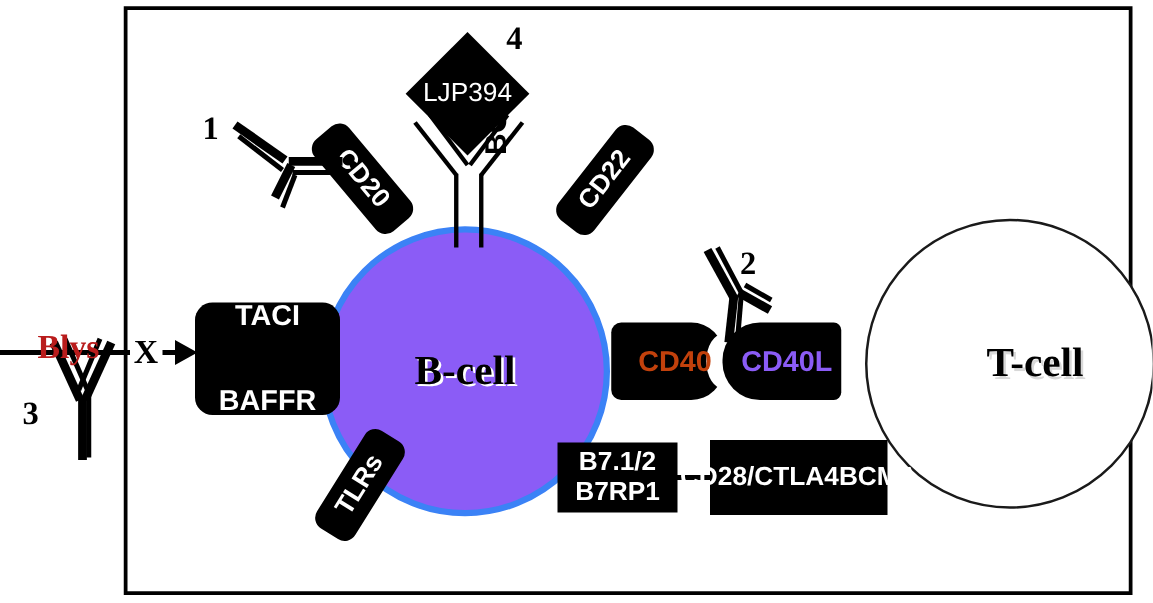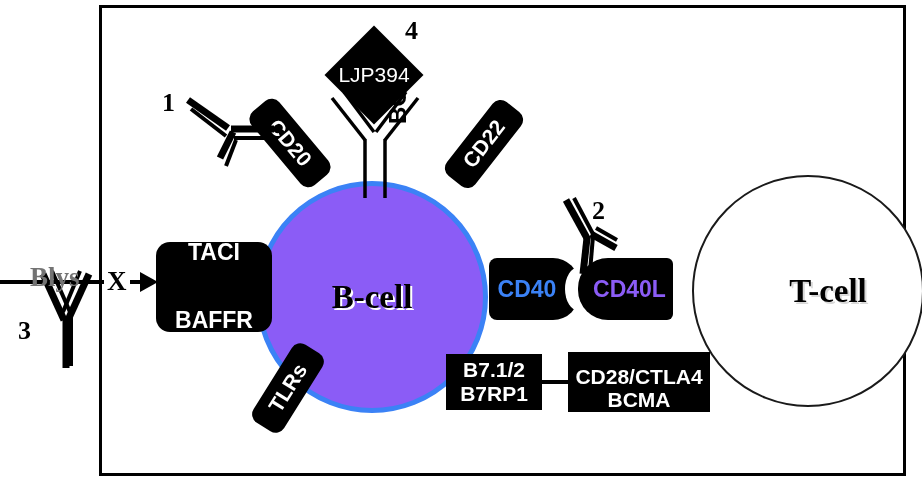--- a/index.html
+++ b/index.html
@@ -42,37 +42,37 @@
   .taci{left:156px;top:242px;width:116px;height:90px;font-size:23px;
         border-radius:14px;flex-direction:column;gap:42px;}
   .taci span{display:block;}
 
   
   .cd40-wrap{position:absolute;left:489px;top:258px;width:90px;height:62px;}
   .cd40-body{position:absolute;left:0;top:0;width:90px;height:62px;
         background:#000;border-radius:8px 26px 26px 8px;}
   .cd40-notch{position:absolute;right:-14px;top:9px;width:28px;height:44px;
         background:#fff;border-radius:50%;}
-  .cd40-txt{position:absolute;left:0;top:0;width:76px;height:62px;color:#3b82f6;
+  .cd40-txt{position:absolute;left:0;top:0;width:76px;height:62px;color:#c2410c;
         display:flex;align-items:center;justify-content:center;
-        font-size:23px;font-weight:bold;}
+        font-size:23px;font-weight:bold;padding-left:13px;}
 
   
   .cd40l-wrap{position:absolute;left:578px;top:258px;width:95px;height:62px;}
   .cd40l-body{position:absolute;left:0;top:0;width:95px;height:62px;
         background:#000;border-radius:30px 6px 6px 30px;}
   .cd40l-txt{position:absolute;left:8px;top:0;width:87px;height:62px;color:#8b5cf6;
         display:flex;align-items:center;justify-content:center;
         font-size:23px;font-weight:bold;}
 
   
   .b7{left:446px;top:354px;width:96px;height:56px;font-size:21px;
       flex-direction:column;}
   .cd28{left:568px;top:352px;width:142px;height:60px;font-size:21px;
-      flex-direction:column;justify-content:flex-end;}
+      flex-direction:row;}
   .b7link{position:absolute;left:541px;top:380px;width:28px;height:4px;
       background:#000;}
 
   
   .bcr{position:absolute;left:322px;top:92px;width:110px;height:110px;}
   .bcr-lbl{position:absolute;left:384px;top:124px;font-size:24px;
       font-weight:bold;color:#000;
       transform:rotate(-90deg);transform-origin:0 0;
       font-family:"Liberation Sans", sans-serif;letter-spacing:0px;}
 
@@ -87,21 +87,21 @@
   
   .num{position:absolute;font-family:"Liberation Serif", serif;font-weight:bold;
        font-size:26px;color:#000;}
   .n1{left:162px;top:88px;}
   .n2{left:592px;top:196px;}
   .n3{left:18px;top:316px;}
   .n4{left:405px;top:16px;}
 
   
   .blys{position:absolute;left:30px;top:262px;font-family:"Liberation Serif", serif;
-        font-weight:bold;font-size:27px;color:#737373;z-index:6;}
+        font-weight:bold;font-size:27px;color:#b91c1c;z-index:6;}
 
   svg{position:absolute;left:0;top:0;overflow:visible;}
   .ab{position:absolute;}
 </style>
 </head>
 <body>
 
 <div id="stage">
 
   <div class="frame"></div>

